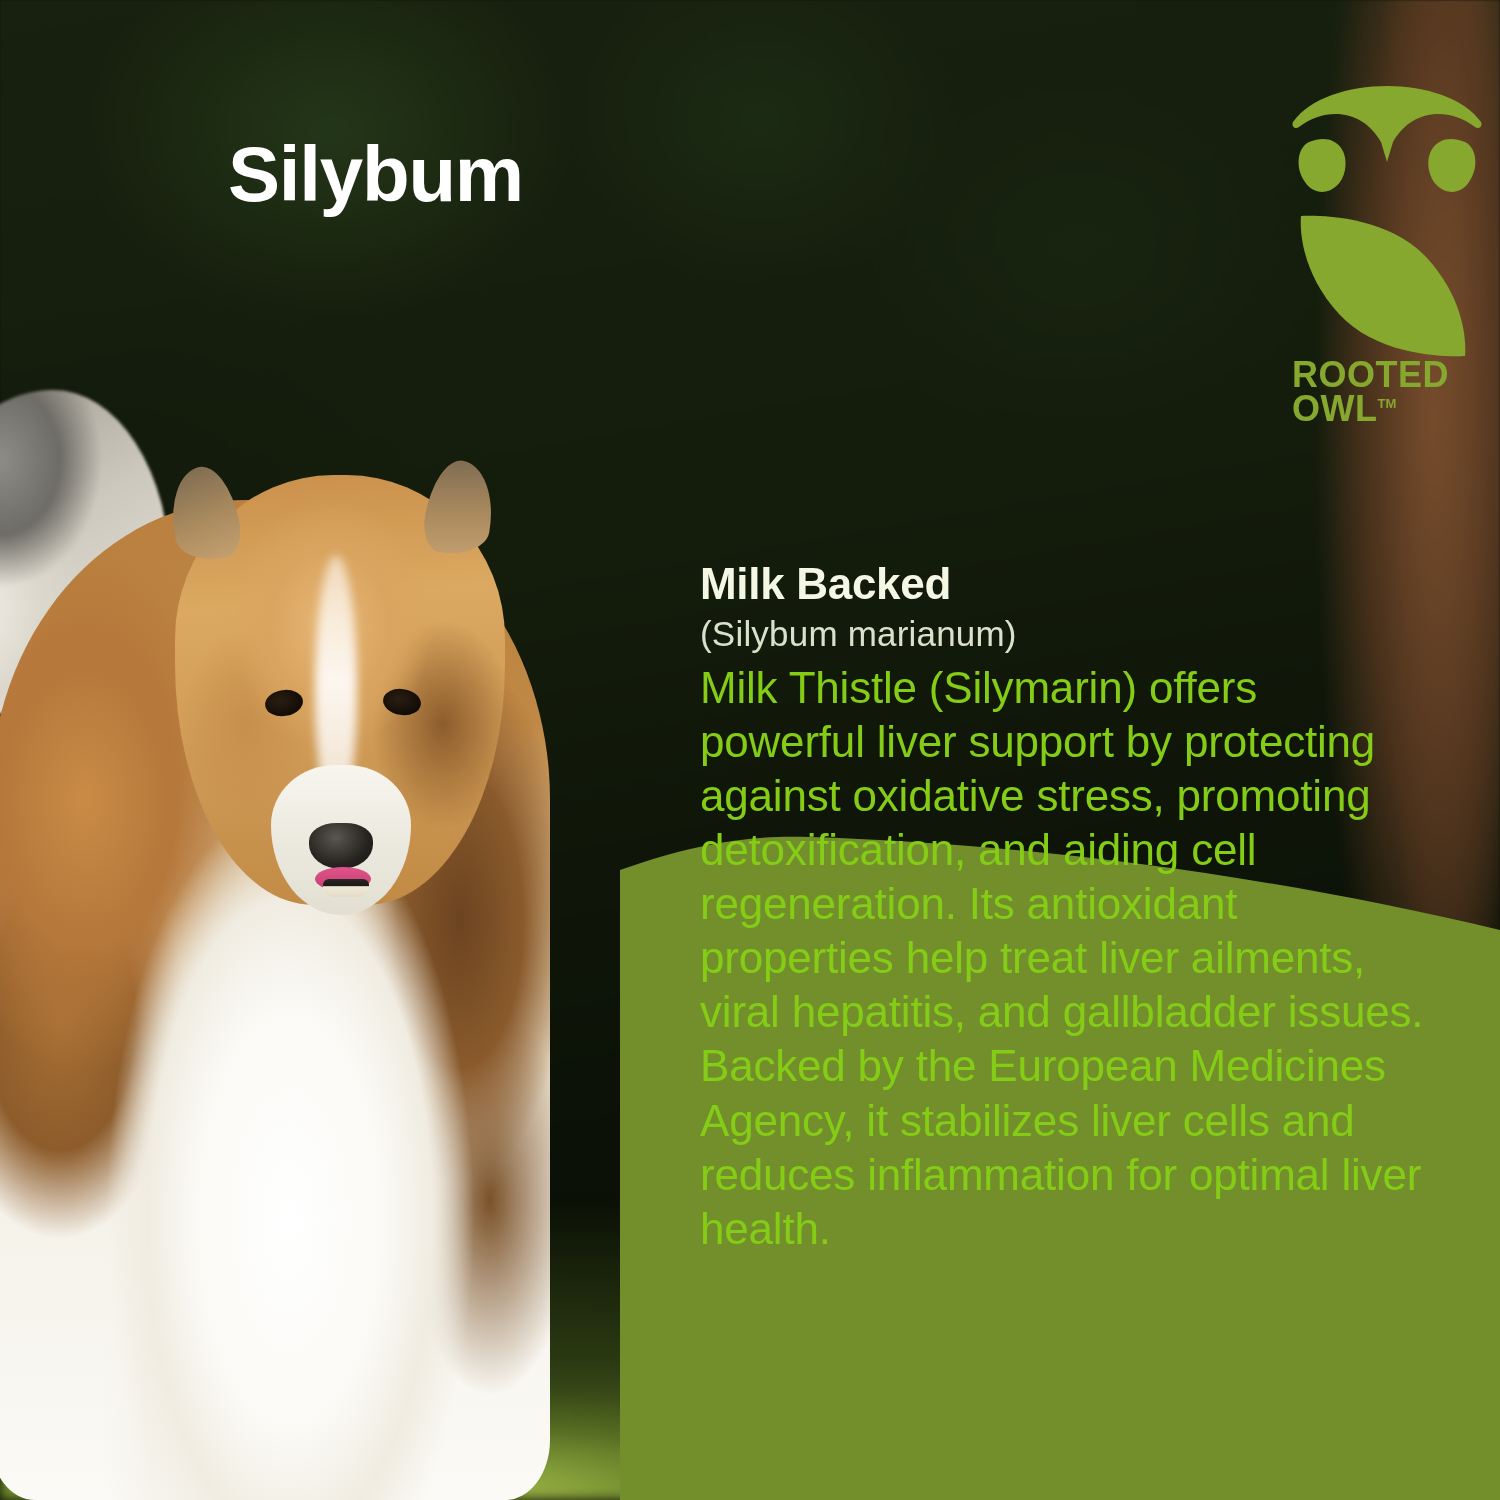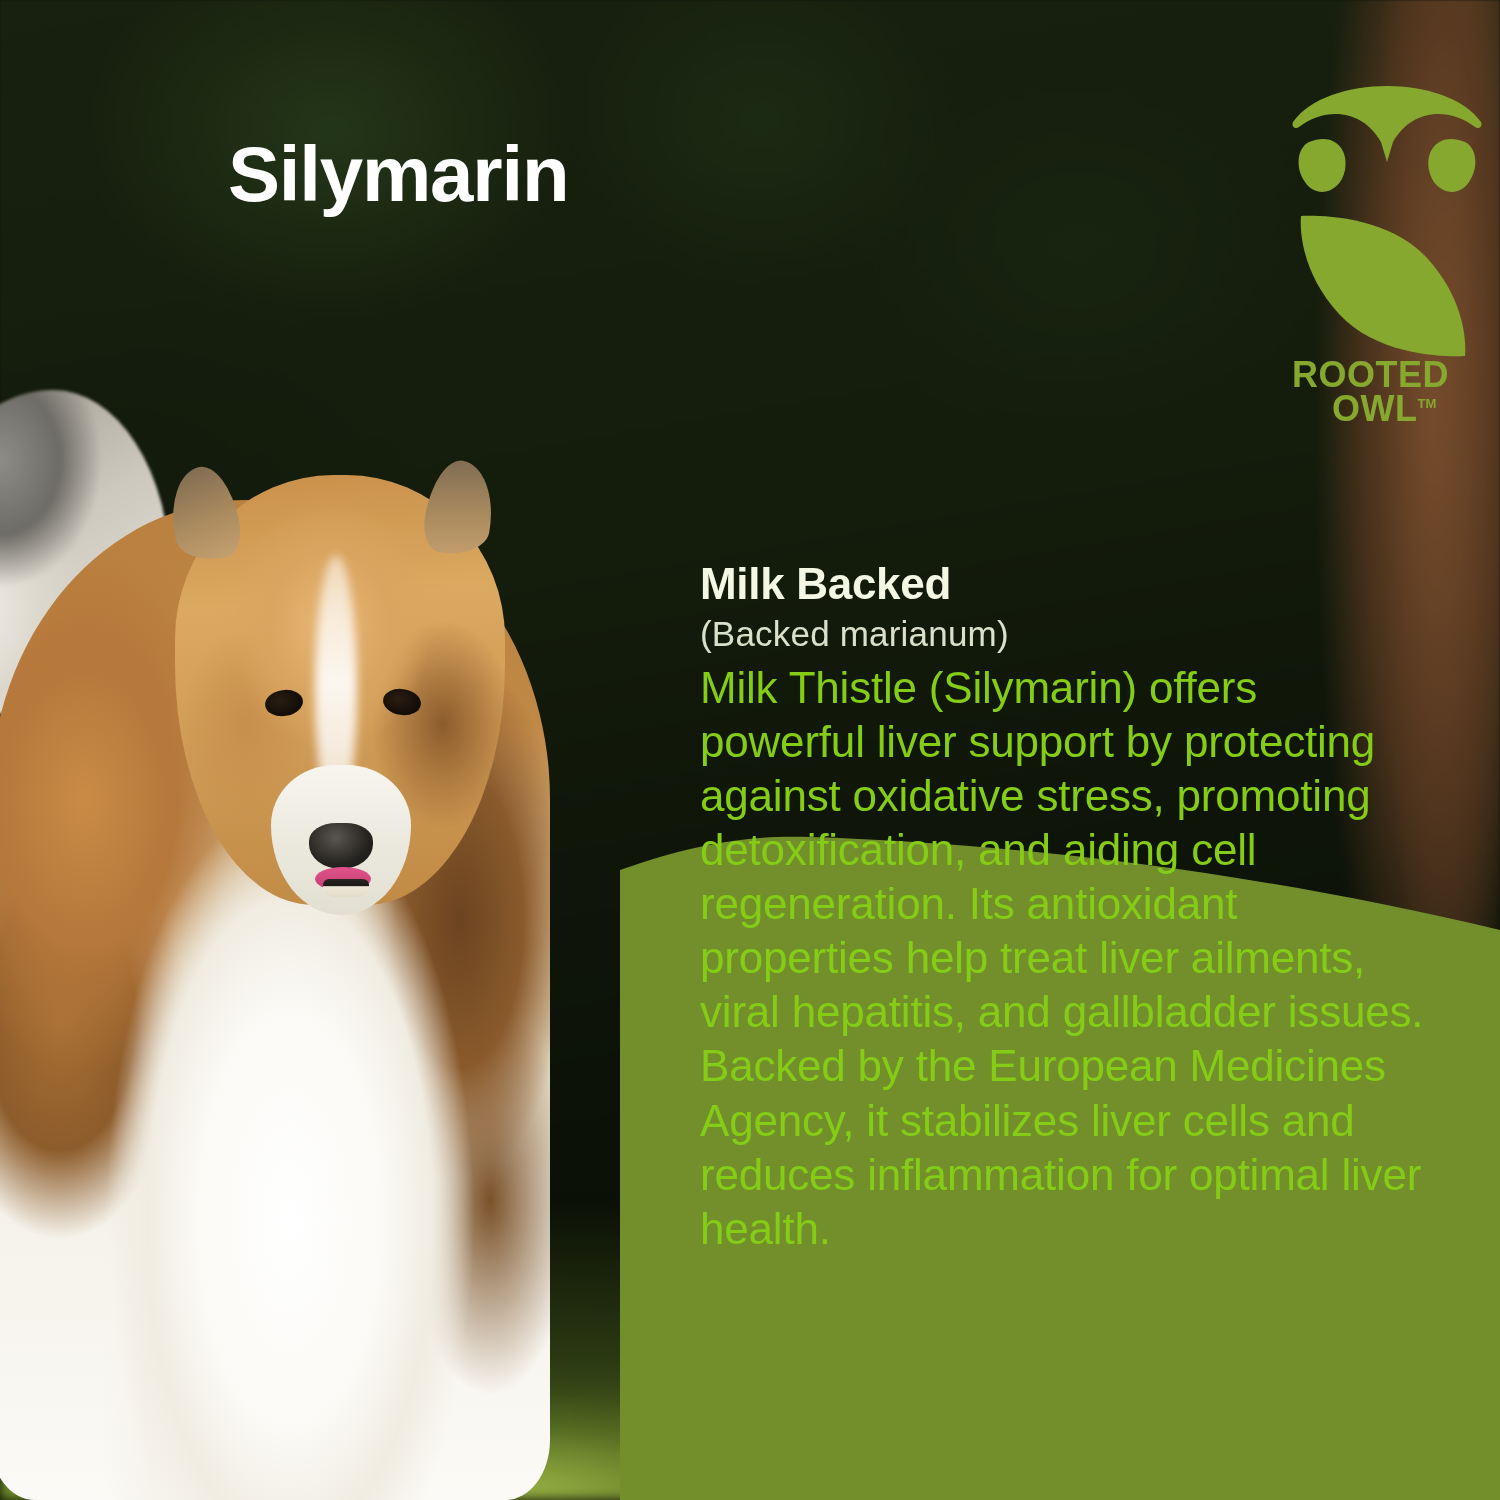--- a/index.html
+++ b/index.html
@@ -147,21 +147,21 @@
     position:absolute; left:1287px; top:70px;
     width:200px; height:370px;
   }
   .logo-mark { position:absolute; left:0; top:0; width:200px; height:290px; }
   .logo-words {
     position:absolute; left:5px; top:288px;
     color:#86A82F; font-weight:700; letter-spacing:.5px;
     line-height:.95;
   }
   .logo-words .w1 { font-size:36px; display:block; }
-  .logo-words .w2 { font-size:36px; display:block;margin-left:40px; }
+  .logo-words .w2 { font-size:36px; display:block; }
   .logo-words .tm { font-size:13px; vertical-align:super; letter-spacing:0; }
 
   
   .content {
     position:absolute; left:700px; top:560px;
     width:730px;
     color:#F4F7E4;
   }
   .ingredient-name {
     font-size:44px; font-weight:700; line-height:1.1;
@@ -198,21 +198,21 @@
       <div class="eye l"></div>
       <div class="eye r"></div>
       <div class="dog-muzzle"></div>
       <div class="dog-nose"></div>
       <div class="dog-tongue"></div>
       <div class="dog-teeth"></div>
     </div>
   </div>
 
   <div class="headline">
-    <span class="ln">Silymarin</span>
+    <span class="ln">Silybum</span>
   </div>
 
   <div class="logo">
     <div class="logo-mark">
       <svg width="200" height="290" viewBox="0 0 200 290" xmlns="http://www.w3.org/2000/svg">
 
         <path d="M6 52 C40 4 160 4 194 52 C196 56 192 60 188 57 C160 36 124 40 106 72 L100 92 L94 72 C76 40 40 36 12 57 C8 60 4 56 6 52 Z" fill="#86A82F"></path>
 
         <path d="M22 72 C46 62 62 78 58 100 C54 122 30 130 18 112 C8 98 10 78 22 72 Z" fill="#86A82F"></path>
 
@@ -222,17 +222,17 @@
       </svg>
     </div>
     <div class="logo-words">
       <span class="w1">ROOTED</span>
       <span class="w2"><span>OWL</span><span class="tm">TM</span></span>
     </div>
   </div>
 
   <div class="content">
     <div class="ingredient-name">Milk Backed</div>
-    <div class="ingredient-latin">(Backed marianum)</div>
+    <div class="ingredient-latin">(Silybum marianum)</div>
     <div class="ingredient-desc">Milk Thistle (Silymarin) offers powerful liver support by protecting against oxidative stress, promoting detoxification, and aiding cell regeneration. Its antioxidant properties help treat liver ailments, viral hepatitis, and gallbladder issues. Backed by the European Medicines Agency, it stabilizes liver cells and reduces inflammation for optimal liver health.</div>
   </div>
 
 </div>
 
 </body></html>

